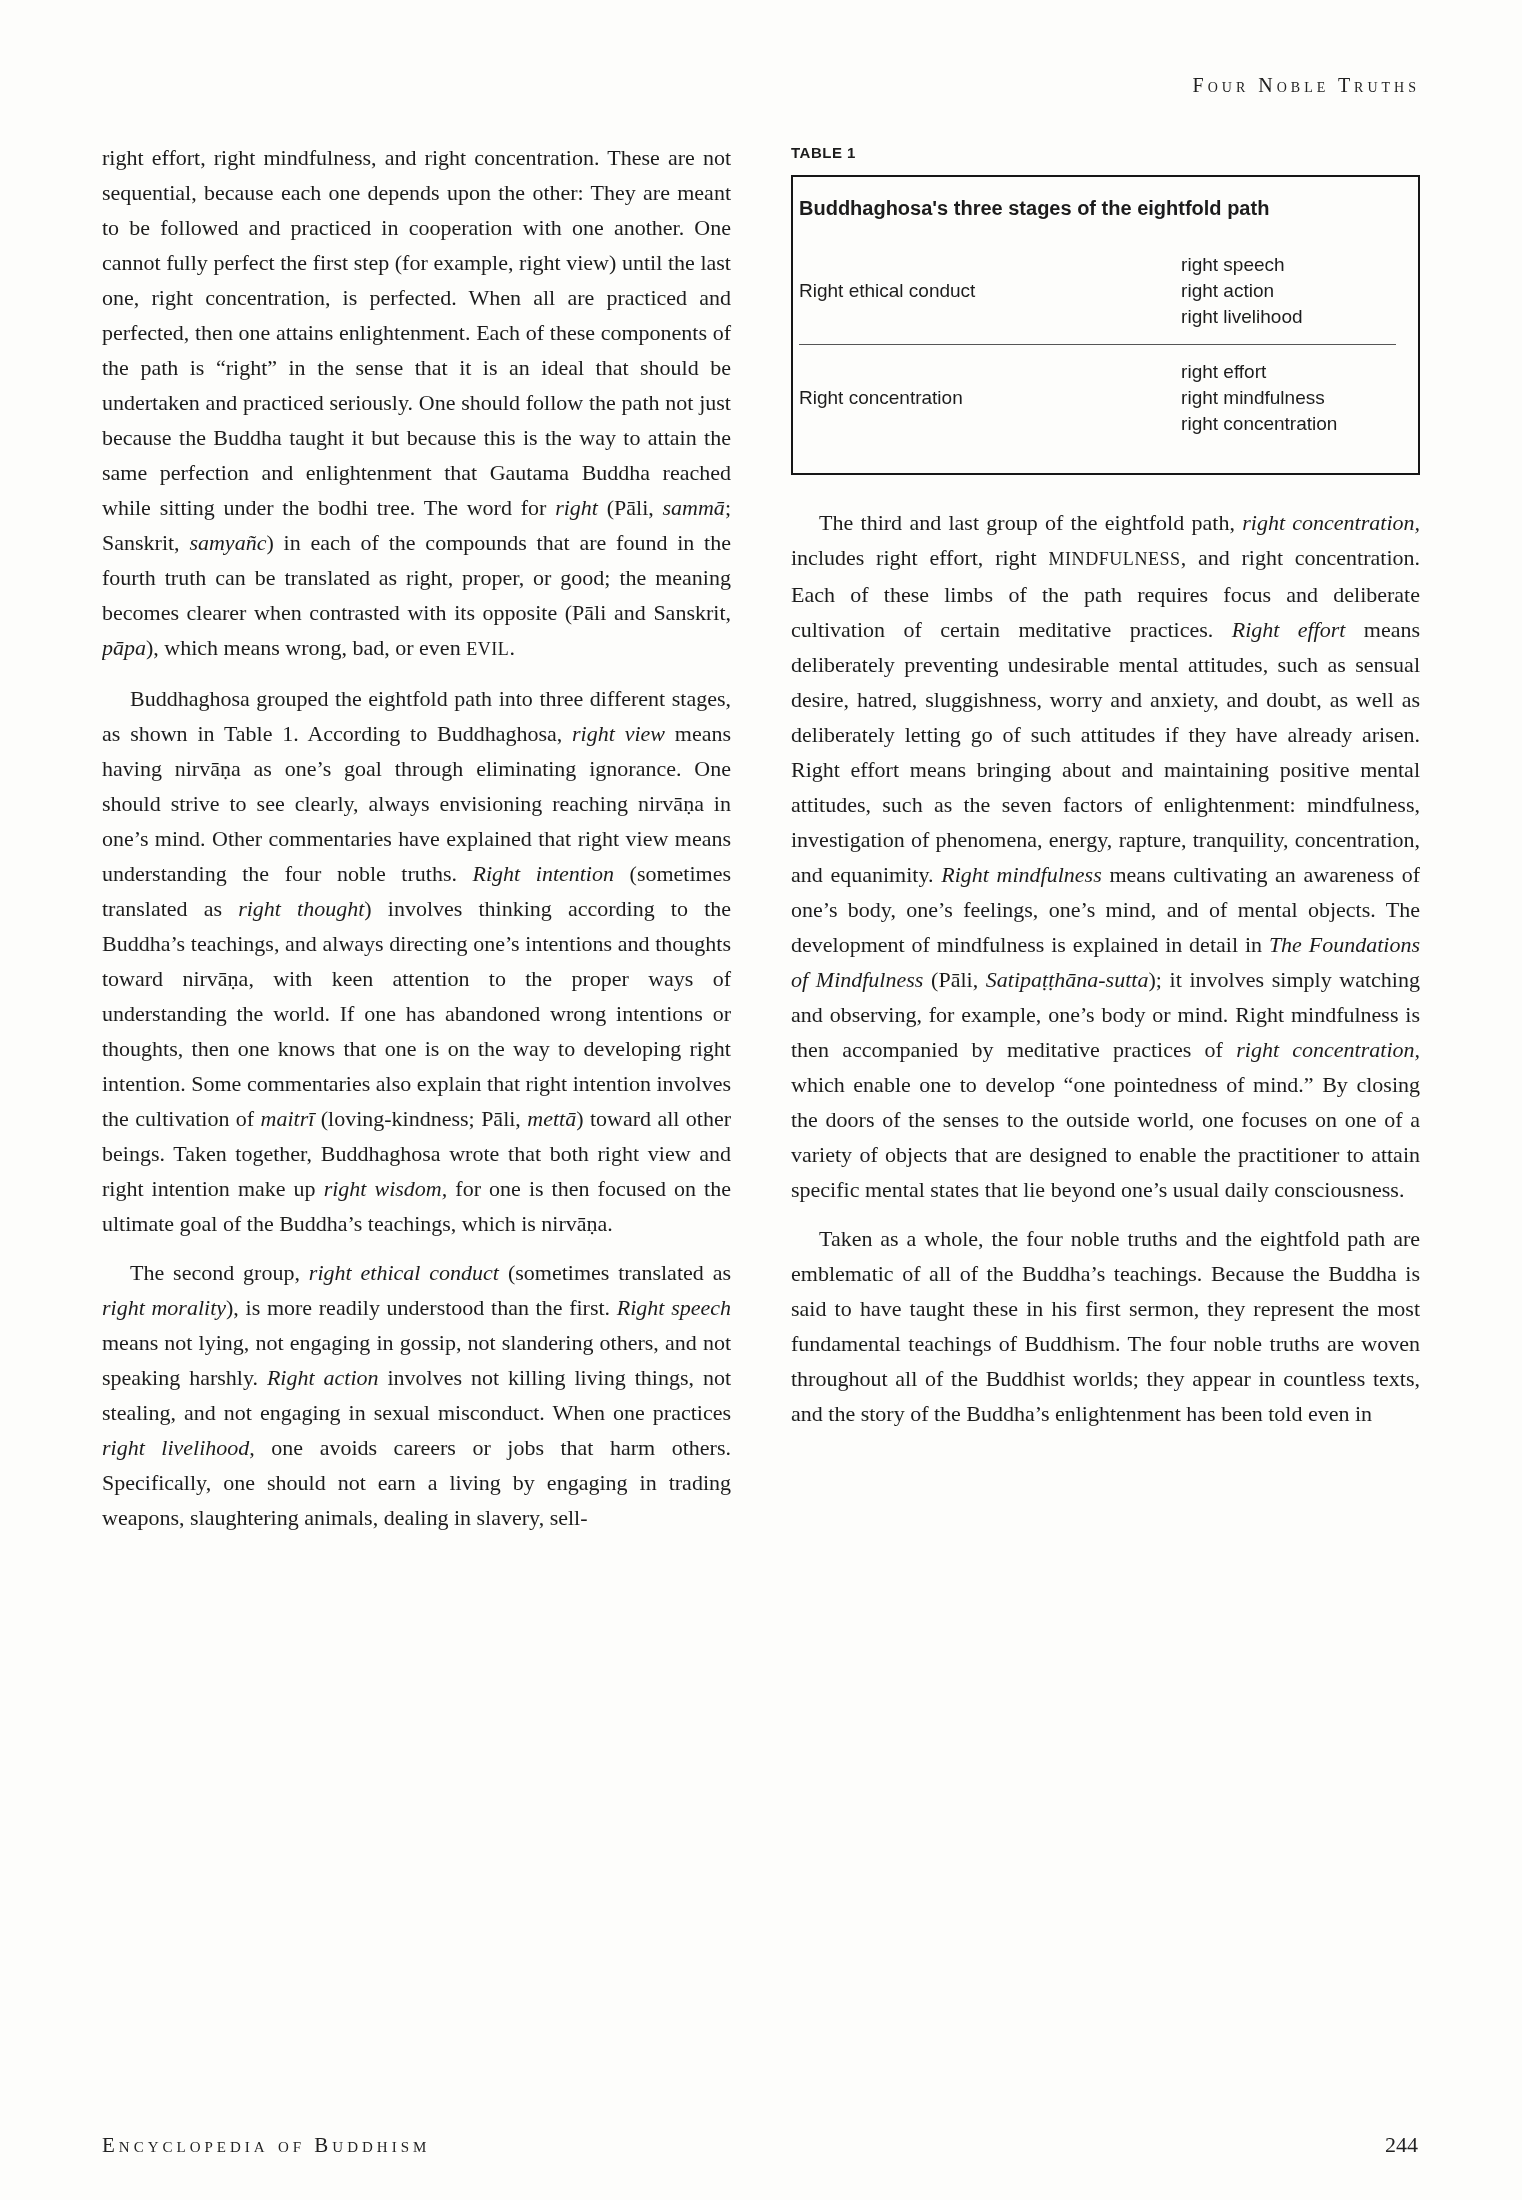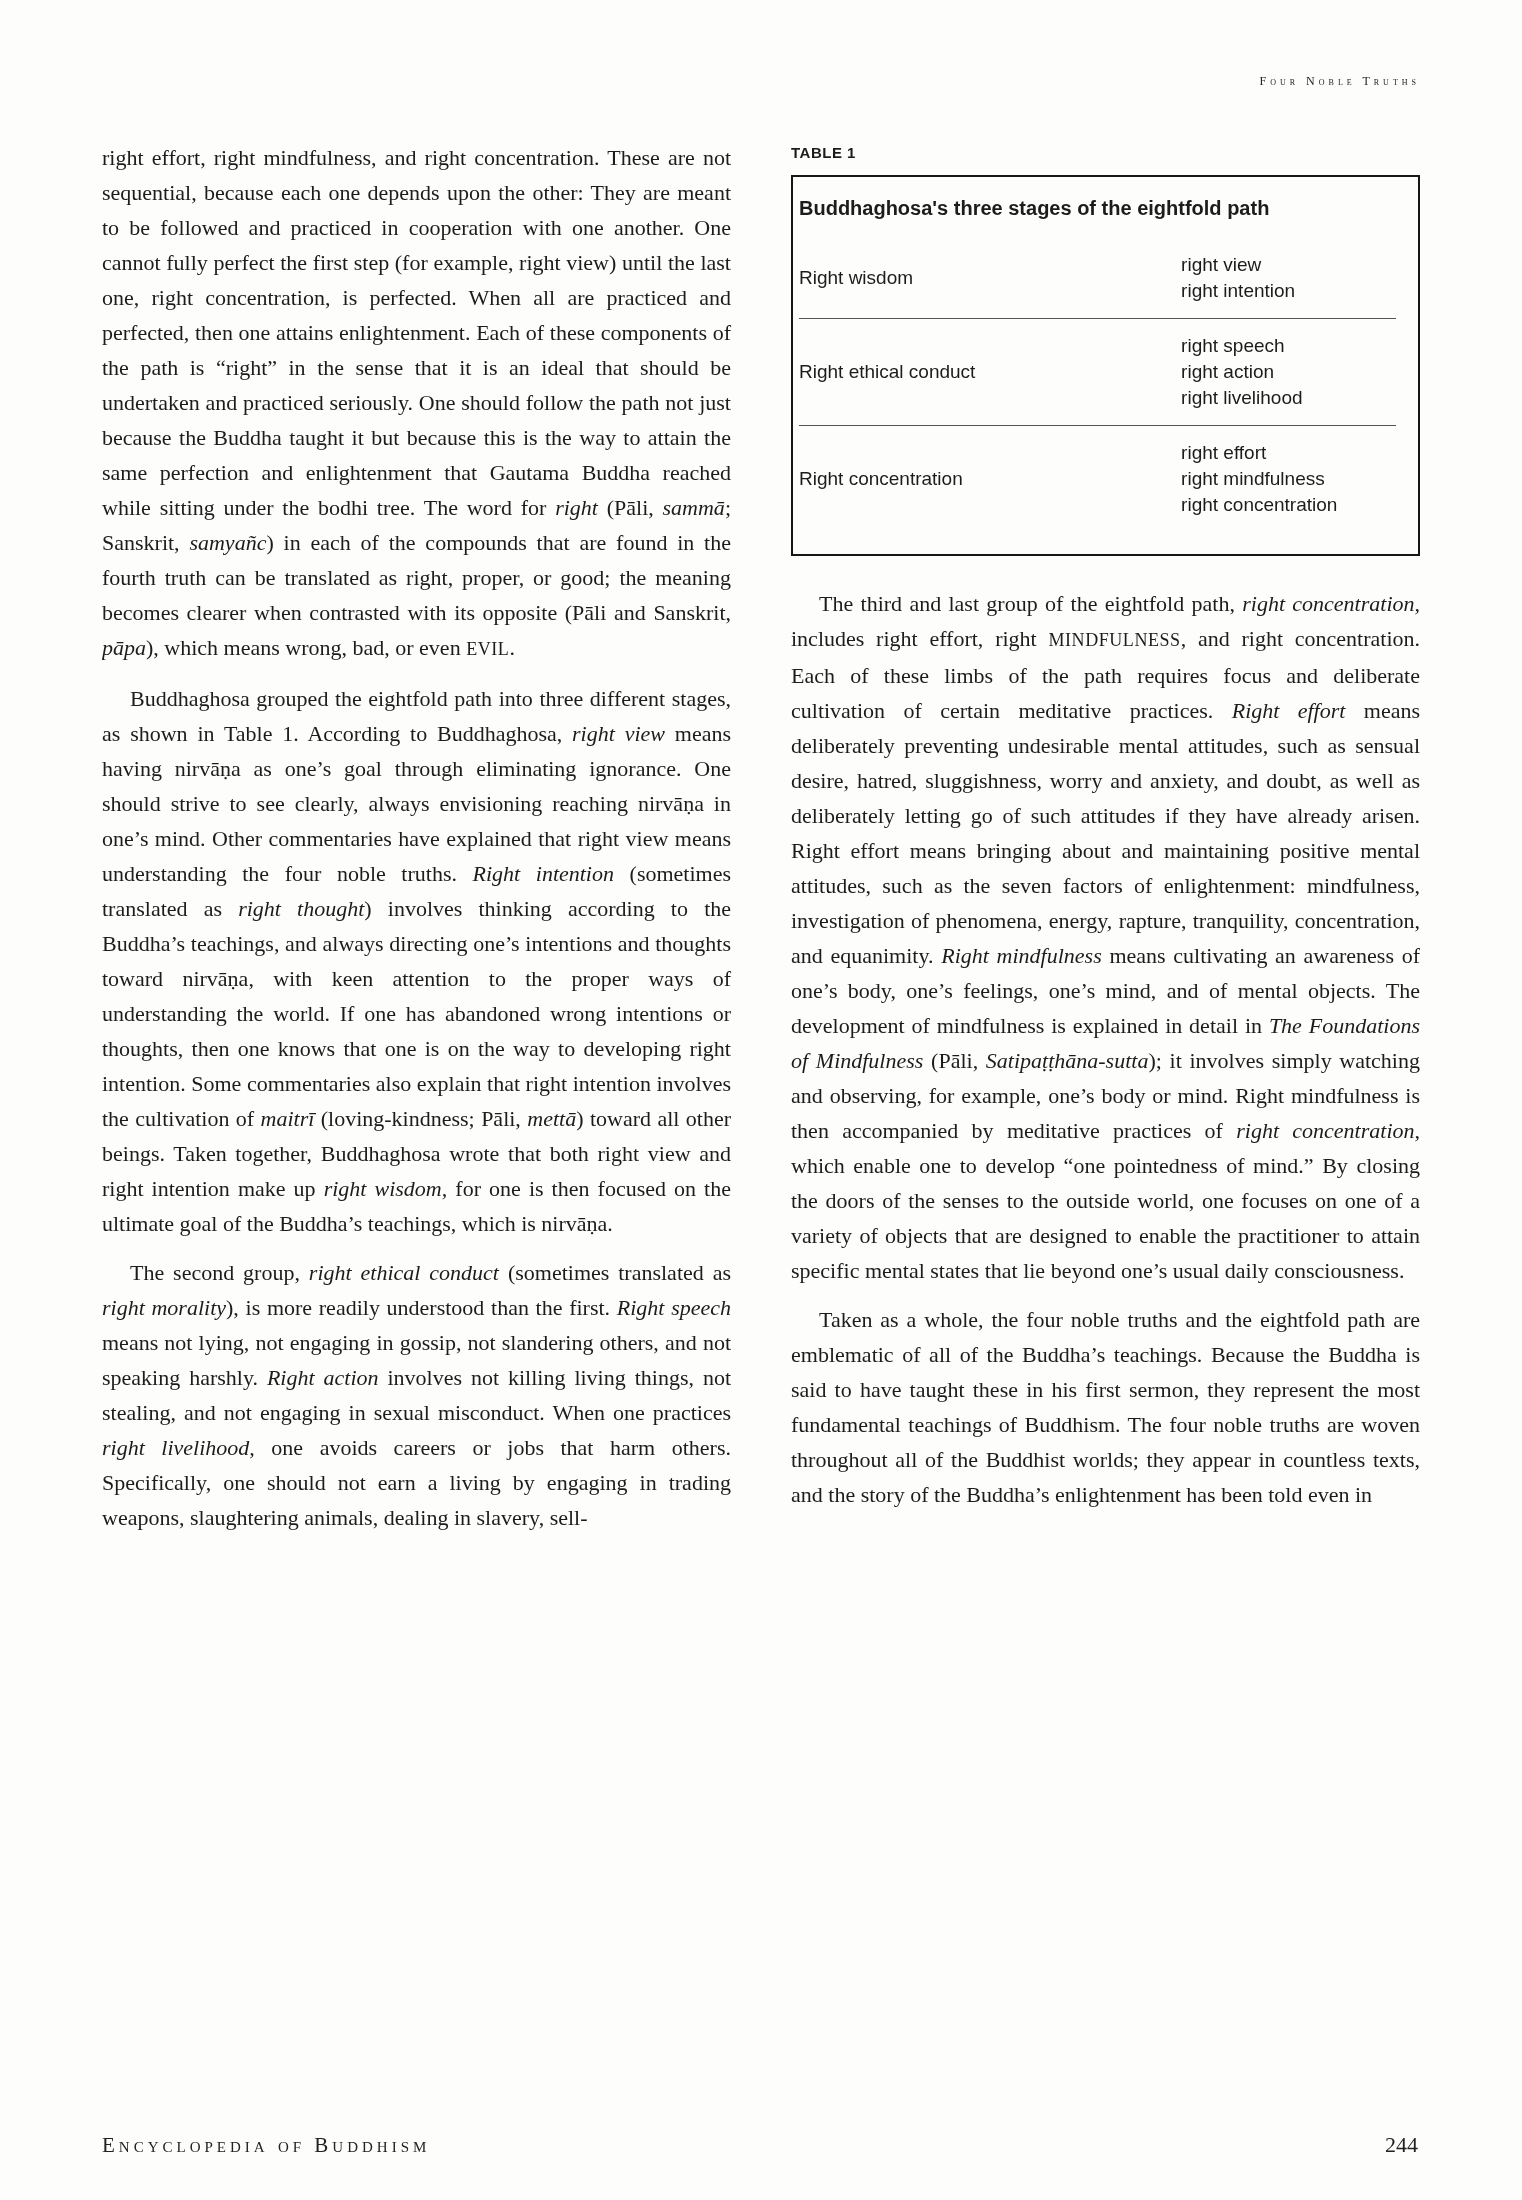--- a/index.html
+++ b/index.html
@@ -13,21 +13,21 @@
     height: 2200px;
     background: #fdfdfb;
     color: #1c1c1c;
     font-family: "Liberation Serif", "DejaVu Serif", serif;
     overflow: hidden;
   }
   .running-head {
     position: absolute;
     top: 74px;
     right: 102px;
-    font-size: 12px;
+    font-size: 20px;
     font-variant: small-caps;
     letter-spacing: 4px;
     color: #222;
   }
   .main {
     position: absolute;
     top: 140px;
     left: 102px;
     right: 102px;
     bottom: 92px;
@@ -121,25 +121,20 @@
           <p class="para indent"><span>The second group, </span><span class="it">right ethical conduct</span><span> (sometimes translated as </span><span class="it">right morality</span><span>), is more readily understood than the first. </span><span class="it">Right speech</span><span> means not lying, not engaging in gossip, not slandering others, and not speaking harshly. </span><span class="it">Right action</span><span> involves not killing living things, not stealing, and not engaging in sexual misconduct. When one practices </span><span class="it">right livelihood,</span><span> one avoids careers or jobs that harm others. Specifically, one should not earn a living by engaging in trading weapons, slaughtering animals, dealing in slavery, sell-</span></p>
         </div>
     </div>
 
     <div class="col">
       <div class="table-label">TABLE 1</div>
 
       <div class="table-box">
         <div class="table-title">Buddhaghosa's three stages of the eightfold path</div>
 
-        <div class="table-row sep">
-          <div class="stage">Right wisdom</div>
-          <div class="items">right view
-right intention</div>
-        </div>
 
         <div class="table-row sep">
           <div class="stage">Right ethical conduct</div>
           <div class="items">right speech
 right action
 right livelihood</div>
         </div>
 
         <div class="table-row">
           <div class="stage">Right concentration</div>

